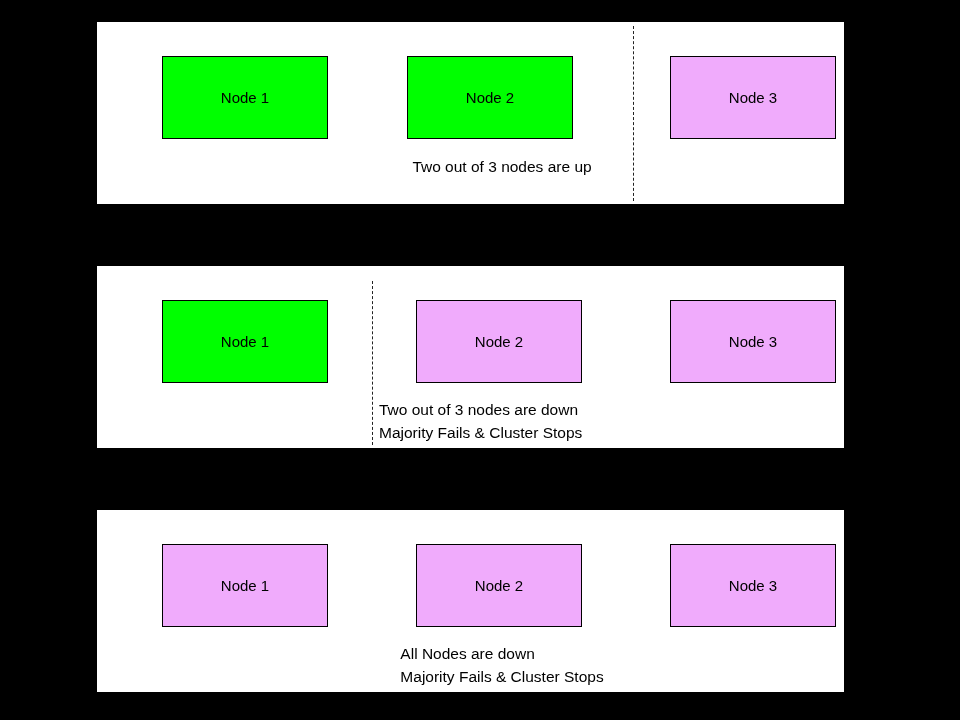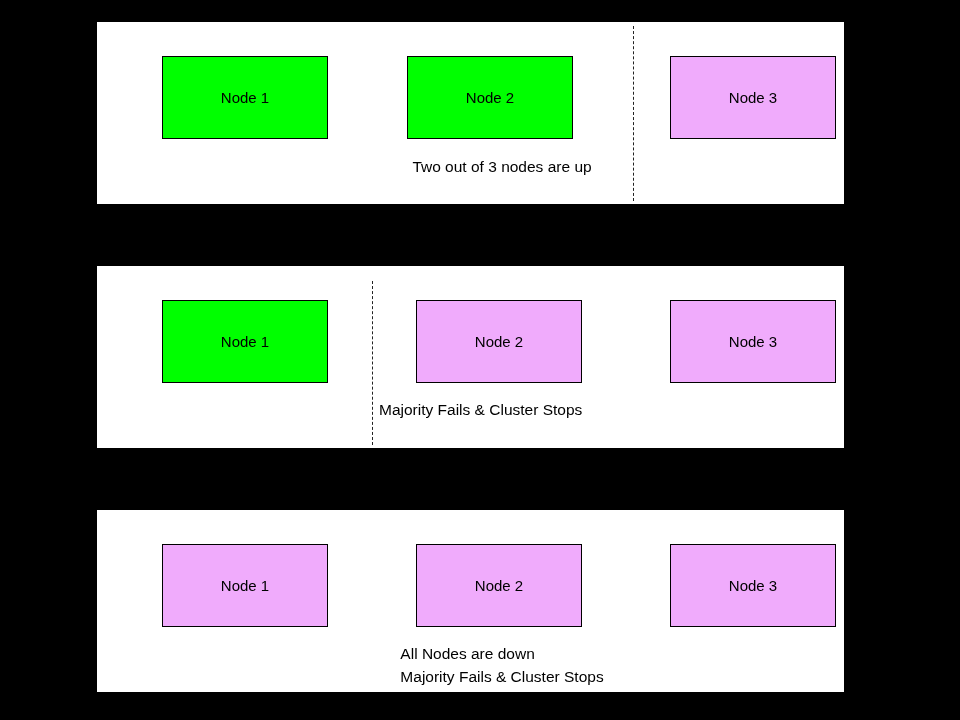--- a/index.html
+++ b/index.html
@@ -99,20 +99,21 @@
       <span class="caption-line">Two out of 3 nodes are up</span>
     </div>
   </div>
 
   <div class="panel" id="panel-2">
     <div class="node-box node-up p2-n1">Node 1</div>
     <div class="node-box node-down p2-n2">Node 2</div>
     <div class="node-box node-down p2-n3">Node 3</div>
     <div class="divider p2-div"></div>
     <div class="caption left p2-cap">
+      <span class="caption-line">Two out of 3 nodes are down</span>
       <span class="caption-line">Majority Fails &amp; Cluster Stops</span>
     </div>
   </div>
 
   <div class="panel" id="panel-3">
     <div class="node-box node-down p3-n1">Node 1</div>
     <div class="node-box node-down p3-n2">Node 2</div>
     <div class="node-box node-down p3-n3">Node 3</div>
     <div class="caption centered p3-cap">
       <span class="caption-line">All Nodes are down</span>

